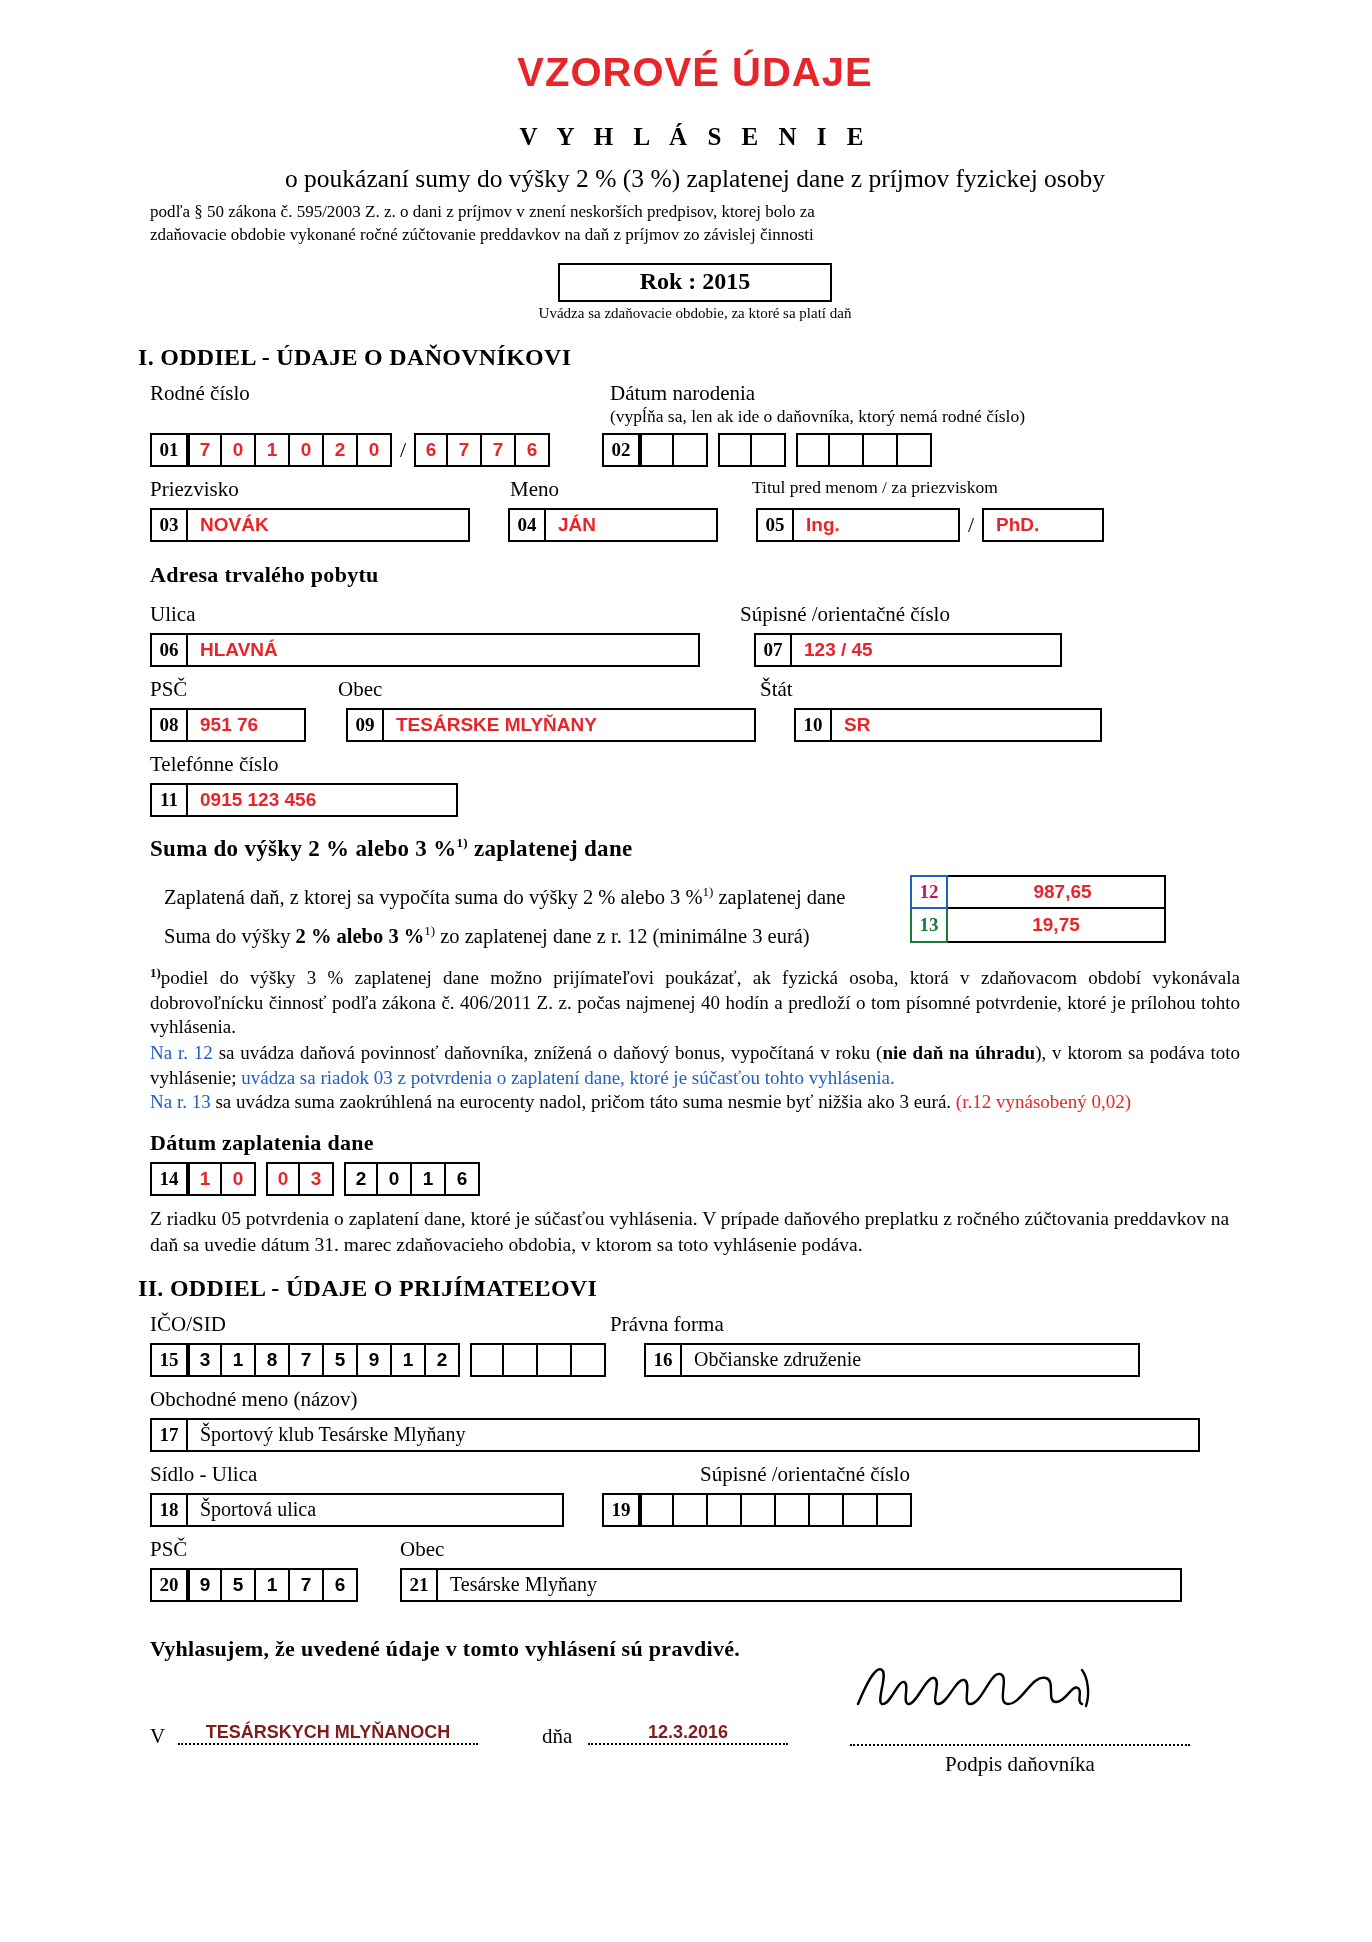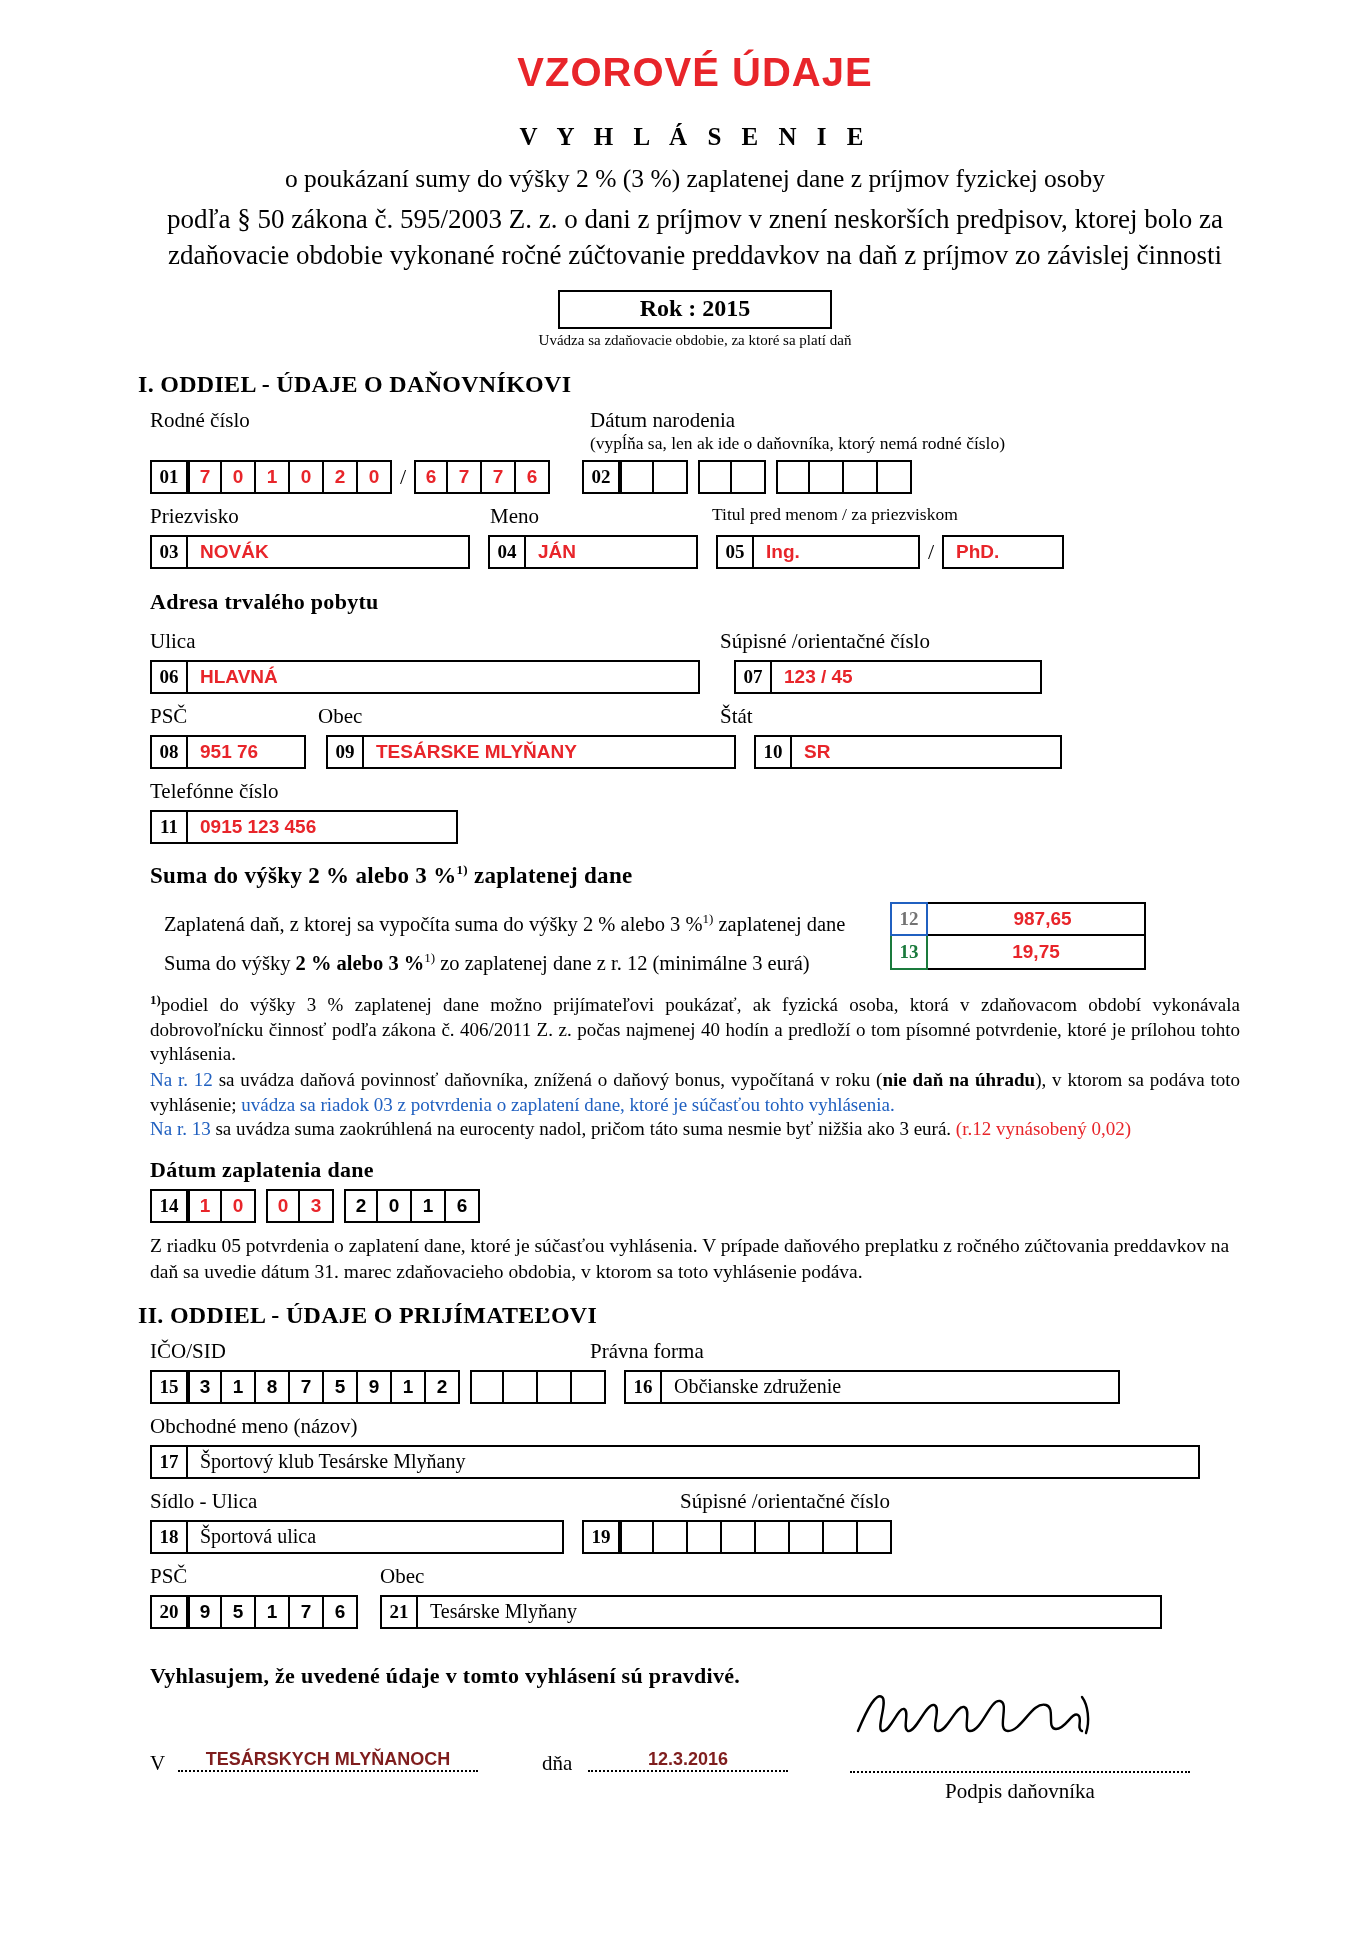--- a/index.html
+++ b/index.html
@@ -4,41 +4,41 @@
 <style>
   html,body{margin:0;padding:0;background:#fff;}
   body{width:1372px;height:1942px;font-family:"Liberation Serif",serif;color:#000;position:relative;}
   .page{position:relative;width:1372px;height:1942px;padding:0;box-sizing:border-box;}
   .inner{position:absolute;left:150px;top:0;width:1090px;}
 
   .sample-title{text-align:center;color:#e8252a;font-family:"Liberation Sans",sans-serif;font-weight:bold;font-size:40px;letter-spacing:1px;margin-top:50px;}
   .vyhlasenie{text-align:center;font-weight:bold;font-size:25px;letter-spacing:7px;margin-top:28px;}
   .subtitle{text-align:center;font-size:25.5px;margin-top:12px;line-height:1.25;}
   .subtitle b{font-weight:normal;}
-  .legal{text-align:center;font-size:27px;line-height:1.35;margin-top:6px;}
+  .legal{font-size:17px;line-height:1.35;margin-top:6px;}
 
   .rokbox{width:270px;margin:16px auto 0 auto;border:2px solid #000;text-align:center;font-weight:bold;font-size:24px;padding:3px 0 5px 0;}
   .rokcap{text-align:center;font-size:15px;margin-top:3px;}
 
   .sect{font-weight:bold;font-size:24px;margin-top:22px;letter-spacing:.3px;}
   .lbl{font-size:21px;}
   .lblsm{font-size:17.5px;}
   .bold{font-weight:bold;}
   .cells{display:flex;}
   .num{border:2px solid #000;width:38px;height:34px;display:flex;align-items:center;justify-content:center;font-weight:bold;font-size:19px;box-sizing:border-box;background:#fff;}
   .num.green{border-color:#1a7a3c;color:#1a7a3c;}
   .cell{border:2px solid #000;border-left:none;width:34px;height:34px;display:flex;align-items:center;justify-content:center;font-family:"Liberation Sans",sans-serif;font-weight:bold;font-size:19px;color:#e8252a;box-sizing:border-box;}
   .cell.k{border-left:2px solid #000;}
   .gap{width:10px;}
   .slash{width:22px;display:flex;align-items:center;justify-content:center;font-size:22px;}
 
   .field{border:2px solid #000;border-left:none;height:34px;display:flex;align-items:center;padding-left:12px;font-family:"Liberation Sans",sans-serif;font-weight:bold;font-size:19px;color:#e8252a;box-sizing:border-box;}
   .field.black{font-family:"Liberation Serif",serif;font-weight:normal;font-size:20px;color:#000;}
 
-  .flexrow{display:flex;align-items:flex-start;}
+  .flexrow{display:flex;align-items:flex-start;gap:20px;}
   .mt6{margin-top:6px;}
   .mt10{margin-top:10px;}
   .mt14{margin-top:14px;}
 
   .notes{font-size:19px;line-height:1.28;margin-top:12px;text-align:justify;}
   .notes .blue{color:#2060c0;}
   .notes .red{color:#e8252a;}
   .sup{font-size:13px;vertical-align:super;}
 
   .smalltext{font-size:19.5px;line-height:1.3;margin-top:10px;}
@@ -183,21 +183,21 @@
       <div style="width:740px;padding-left:14px;box-sizing:border-box;">
         <div style="font-size:20.5px;line-height:34px;">
           <span>Zaplatená daň, z ktorej sa vypočíta suma do výšky 2 % alebo 3 %</span><span class="sup">1)</span><span> zaplatenej dane</span>
         </div>
         <div style="font-size:20.5px;line-height:34px;">
           <span>Suma do výšky </span><b>2 % alebo 3 %</b><span class="sup">1)</span><span> zo zaplatenej dane z r. 12 (minimálne 3 eurá)</span>
         </div>
       </div>
       <div>
         <div class="cells">
-          <div class="num" style="color:#737373;border-color:#2060c0;">12</div>
+          <div class="num" style="color:#be185d;border-color:#2060c0;">12</div>
           <div class="field" style="width:218px;justify-content:center;padding-left:13px;">987,65</div>
         </div>
         <div class="cells">
           <div class="num green" style="border-top:none;">13</div>
           <div class="field" style="width:218px;justify-content:center;padding-left:0;border-top:none;">19,75</div>
         </div>
       </div>
     </div>
 
     <div class="notes">

